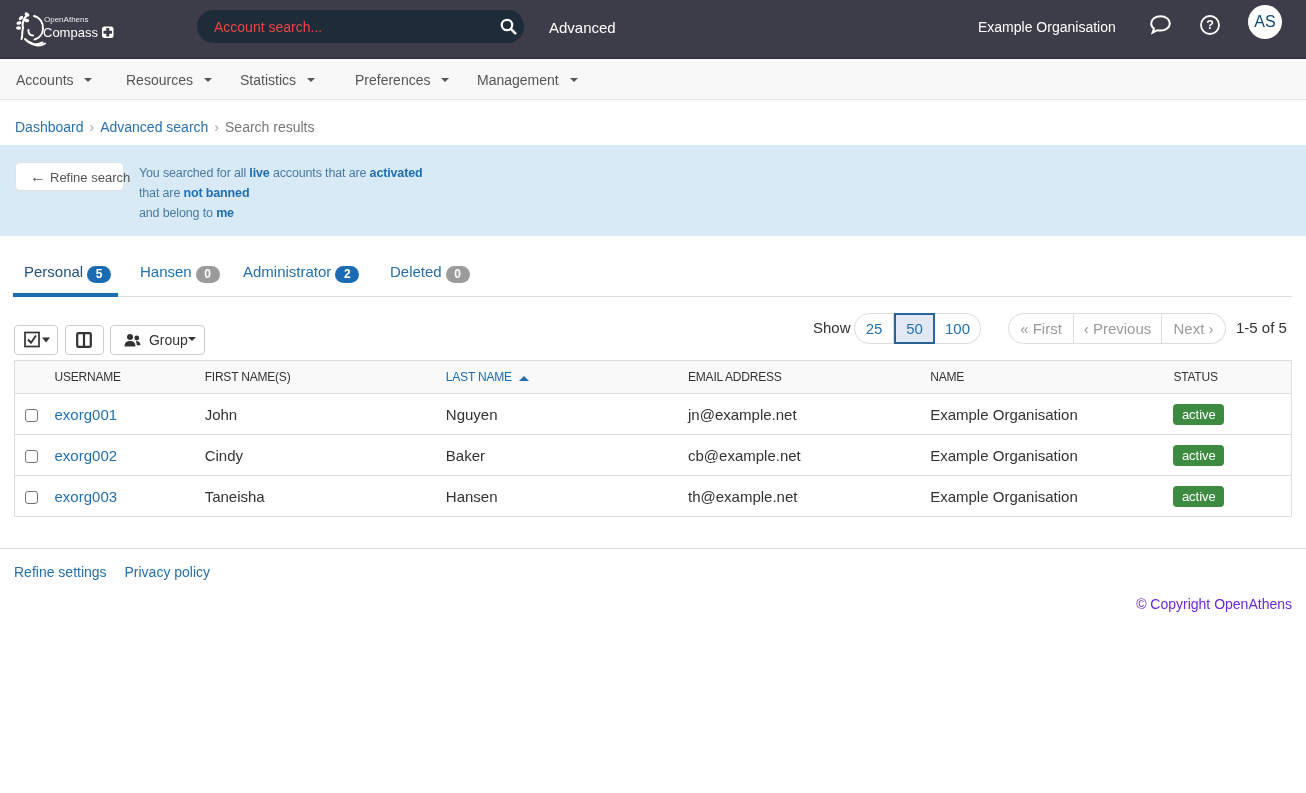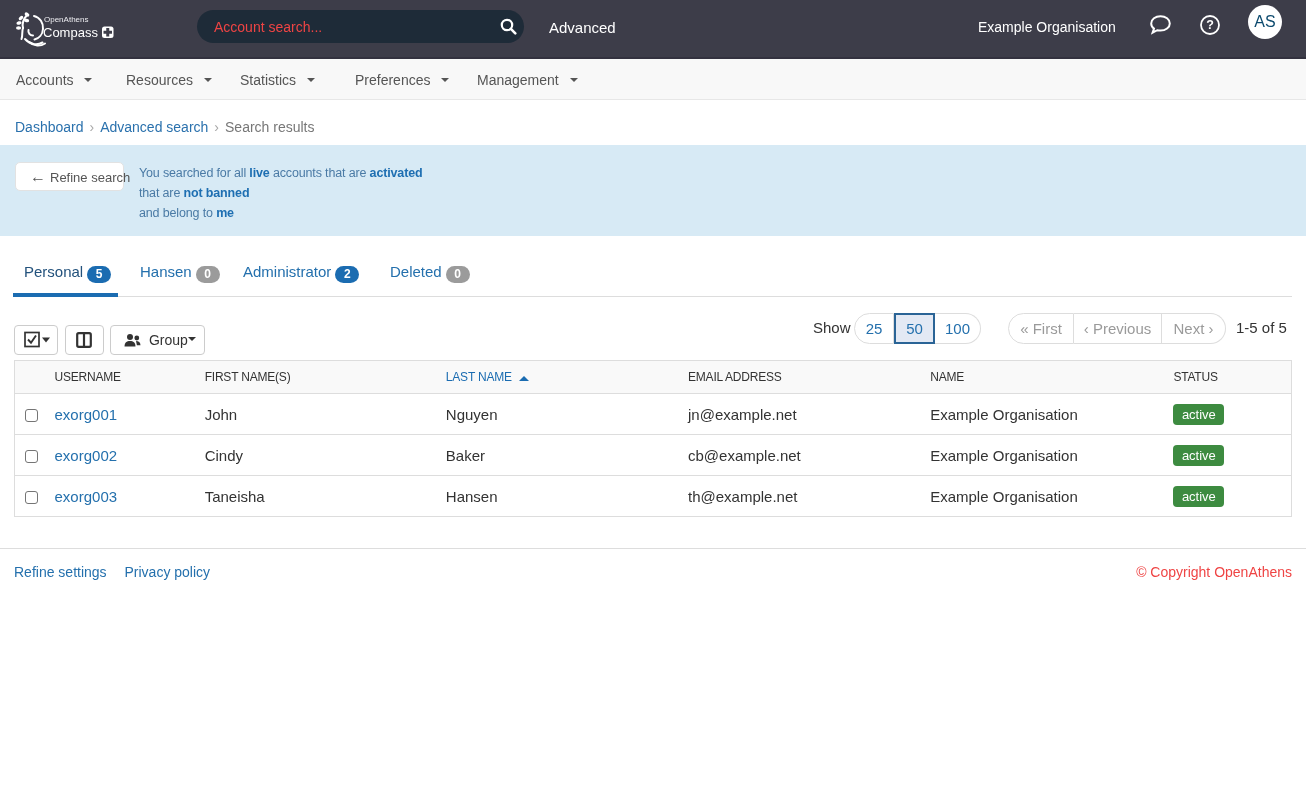--- a/index.html
+++ b/index.html
@@ -92,21 +92,21 @@
   border-right:5px solid transparent; border-bottom:5px solid #1b6cb1;
   margin-left:4px; }
 .status { display:inline-block; background:#3d8b40; color:#fff; font-size:13px;
   border-radius:4px; width:51px; height:21px; line-height:21px; text-align:center; }
 .cbox { display:inline-block; width:13px; height:13px; border:1.5px solid #757575;
   border-radius:3px; background:#fff; vertical-align:middle; }
 
 
 .footer { margin-top:31px; border-top:1px solid #ddd; padding:15px 14px; font-size:14px; }
 .footer a { color:#2470ad; }
-.copyright { float:right; color:#ef4444; }
+.copyright { float:right; color:#6d28d9;margin-top:32px; }
 </style>
 </head>
 <body>
 
 <div class="topbar">
   <svg width="120" height="45" viewBox="0 0 120 45" style="position:absolute;left:14px;top:11px">
 
     <g stroke="#fff" stroke-width="2" fill="none" stroke-linecap="round">
       <path d="M13 4 C9.5 8 8 13 9 17"></path>
       <path d="M9 17 C7.5 21 9 24 7.5 28"></path>

